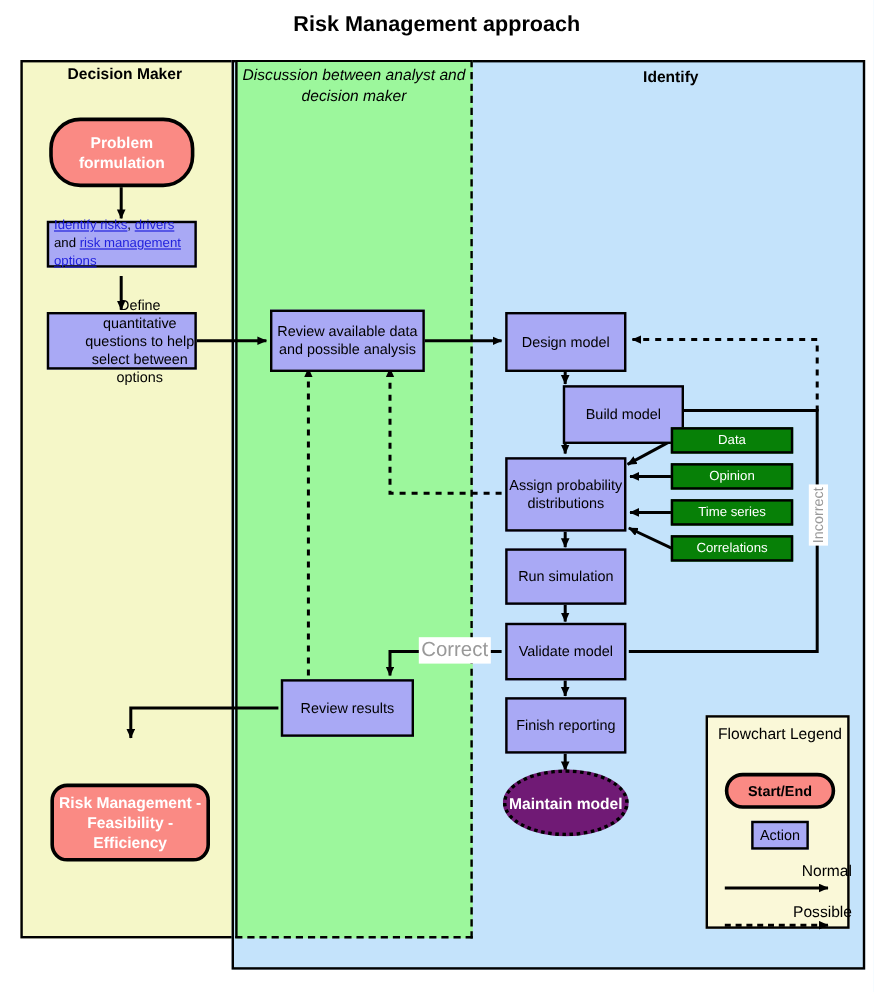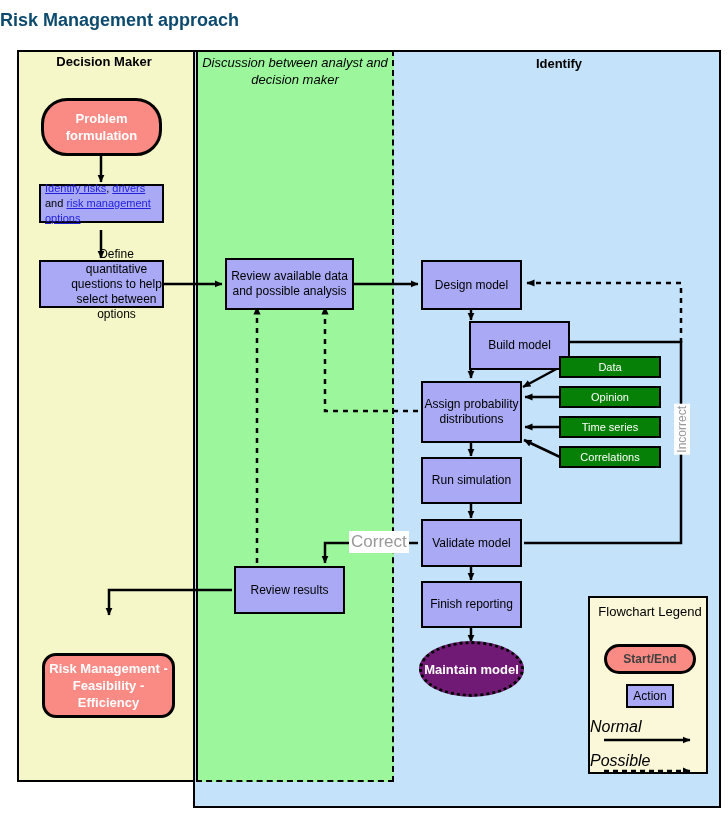--- a/index.html
+++ b/index.html
@@ -19,23 +19,24 @@
     width: 728px;
     height: 827px;
   }
 
   
   .title {
     position: absolute;
     left: 0;
     top: 10px;
     width: 728px;
+    text-align: center;
     font-size: 18px;
     font-weight: bold;
-    color: #0c4a6e;
+    color: #000000;
     letter-spacing: 0px;
   }
 
   
   .lane {
     position: absolute;
     box-sizing: border-box;
   }
   .lane-decision {
     left: 17px;
@@ -170,40 +171,40 @@
     font-size: 13px;
     line-height: 16px;
     color: #000000;
   }
   .legend-start {
     position: absolute;
     left: 14px; top: 46px; width: 92px; height: 30px;
     background: #fa8a84;
     border: 3px solid #000000;
     border-radius: 16px;
-    color: #404040;
+    color: #000000;
     font-weight: bold;
     font-size: 12px;
     display: flex; align-items: center; justify-content: center;
     box-sizing: border-box;
   }
   .legend-action {
     position: absolute;
     left: 36px; top: 86px; width: 48px; height: 24px;
     background: #a9a9f5;
     border: 2px solid #000000;
     color: #000000;
     font-size: 12px;
     display: flex; align-items: center; justify-content: center;
     box-sizing: border-box;
   }
   .legend-lbl {
     position: absolute;
-    left: 0; width: 120px; text-align: left;
-    font-size: 16px; color: #000000; font-style: italic;
+    left: 0; width: 120px; text-align: right;
+    font-size: 13px; color: #000000;
   }
 
   svg.wires {
     position: absolute;
     left: 0; top: 0;
     width: 728px; height: 827px;
     pointer-events: none;
     z-index: 4;
   }
 </style>

